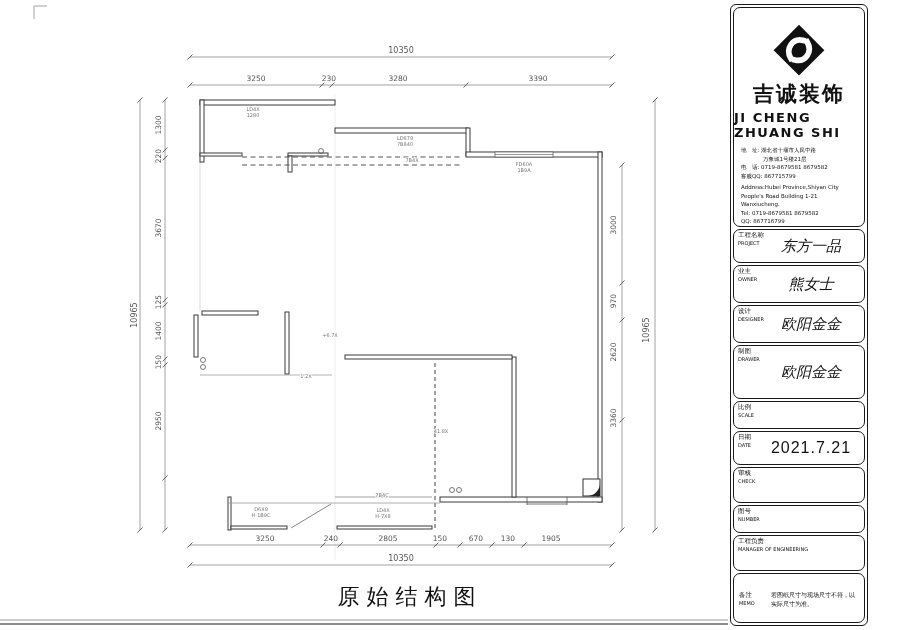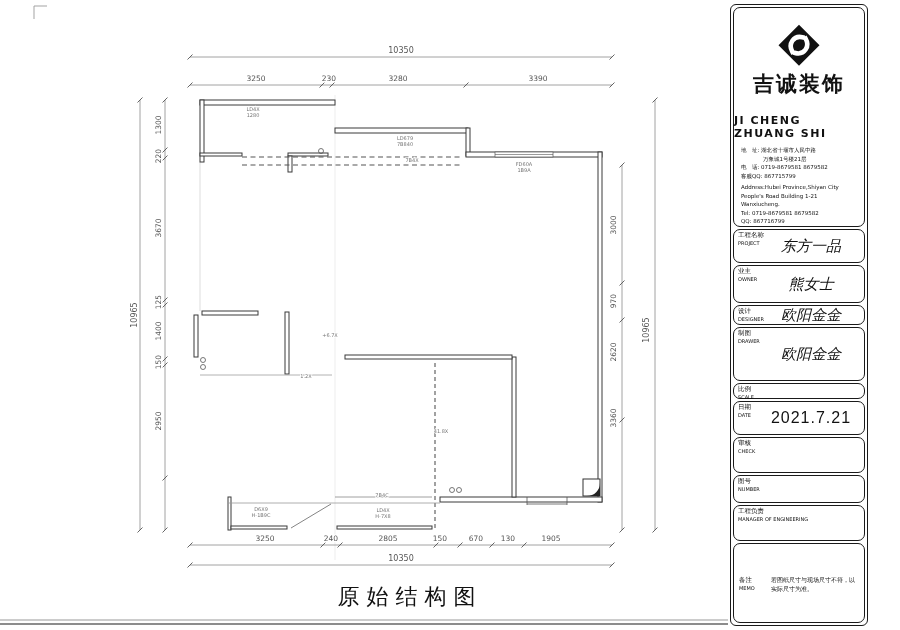--- a/index.html
+++ b/index.html
@@ -11,21 +11,21 @@
   .anno{font-size:5px;fill:#777;paint-order:stroke;stroke:#fff;stroke-width:1.5px;}
   #plan-title{position:absolute;left:295px;top:582px;width:230px;text-align:center;
     font-family:"DejaVu Serif",serif;font-size:22px;letter-spacing:7px;color:#111;}
   
   .panel{position:absolute;left:730px;top:4px;width:138px;height:622px;
     border:1.5px solid #1a1a1a;border-radius:6px;box-sizing:border-box;
     display:flex;flex-direction:column;gap:2px;padding:2px;background:#fff;}
   .box{border:1.2px solid #1a1a1a;border-radius:7px;position:relative;box-sizing:border-box;flex:none;background:#fff;}
   .logo-box{height:220px;display:flex;flex-direction:column;align-items:center;}
   .brand-cn{font-family:"DejaVu Serif",serif;font-weight:bold;font-size:21px;letter-spacing:2px;color:#111;margin-top:4px;}
-  .brand-en{font-size:11px;font-weight:bold;letter-spacing:1.5px;color:#111;margin-top:16px;}
+  .brand-en{font-size:13px;font-weight:bold;letter-spacing:1.5px;color:#111;margin-top:2px;}
   .contact{width:100%;box-sizing:border-box;padding:6px 7px 0 7px;font-size:5.5px;line-height:1.55;color:#111;text-align:left;}
   .contact .en{margin-top:3px;}
   .flabel{position:absolute;top:2px;left:4px;font-size:6.5px;line-height:1.2;color:#111;text-align:left;}
   .flabel .en{font-size:5px;letter-spacing:0;}
   .fvalue{position:absolute;inset:0;display:flex;align-items:center;justify-content:center;
     padding-left:24px;font-family:"DejaVu Serif",serif;font-style:italic;font-size:15px;color:#111;}
   .fvalue.date{font-family:Liberation Sans, sans-serif;font-style:normal;font-size:16px;letter-spacing:1px;}
   .memo-box{display:flex;align-items:center;}
   .memo-label{width:30px;flex:none;padding-left:5px;font-size:6.5px;color:#111;text-align:left;}
   .memo-label .en{font-size:5px;}
@@ -201,37 +201,37 @@
     </div>
 
     <div class="box" style="height:38px;">
       <div class="flabel">
           <div>业主</div>
           <div class="en">OWNER</div>
         </div>
       <div class="fvalue">熊女士</div>
     </div>
 
-    <div class="box" style="height:20px;">
+    <div class="box" style="height:38px;">
       <div class="flabel">
           <div>设计</div>
           <div class="en">DESIGNER</div>
         </div>
       <div class="fvalue">欧阳金金</div>
     </div>
 
     <div class="box" style="height:54px;">
       <div class="flabel">
           <div>制图</div>
           <div class="en">DRAWER</div>
         </div>
       <div class="fvalue">欧阳金金</div>
     </div>
 
-    <div class="box" style="height:16px;">
+    <div class="box" style="height:28px;">
       <div class="flabel">
           <div>比例</div>
           <div class="en">SCALE</div>
         </div>
       <div class="fvalue"></div>
     </div>
 
     <div class="box" style="height:34px;">
       <div class="flabel">
           <div>日期</div>

